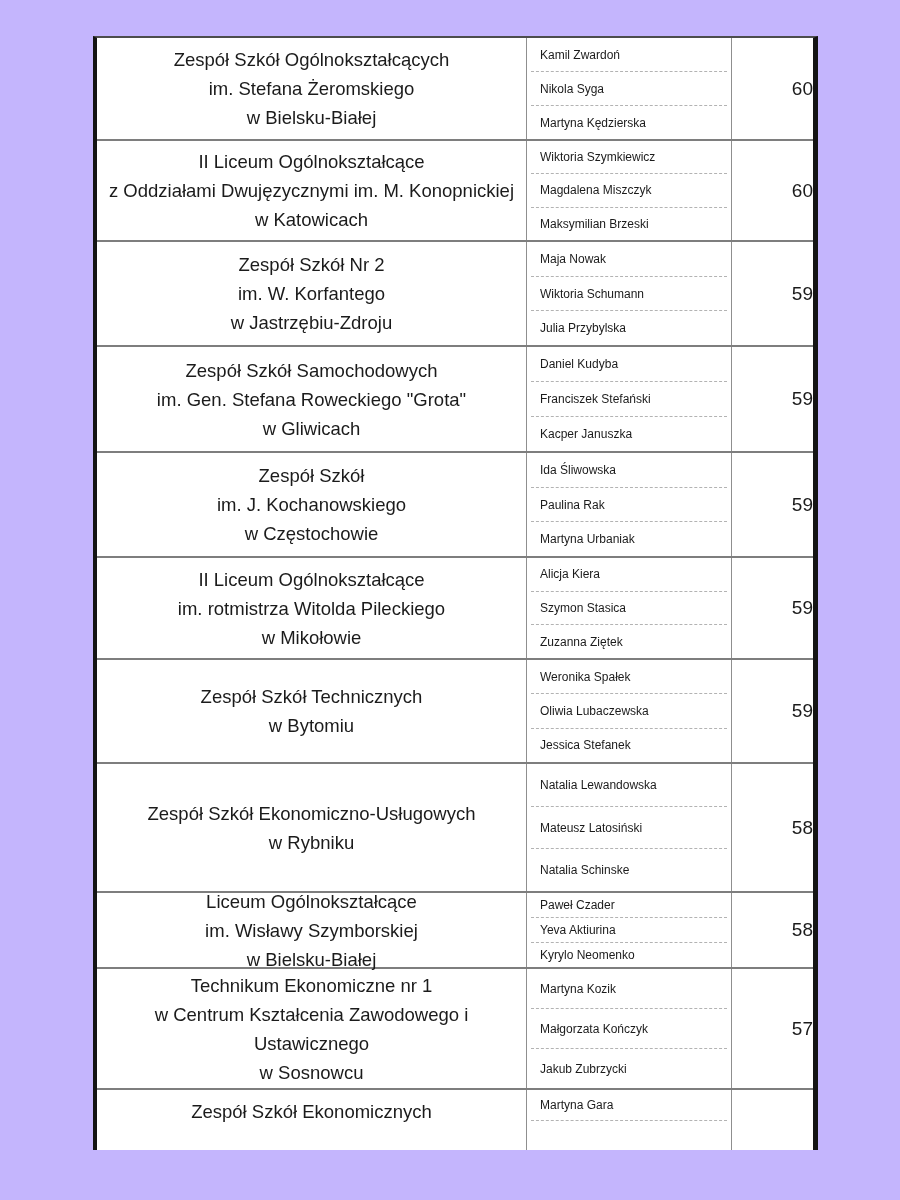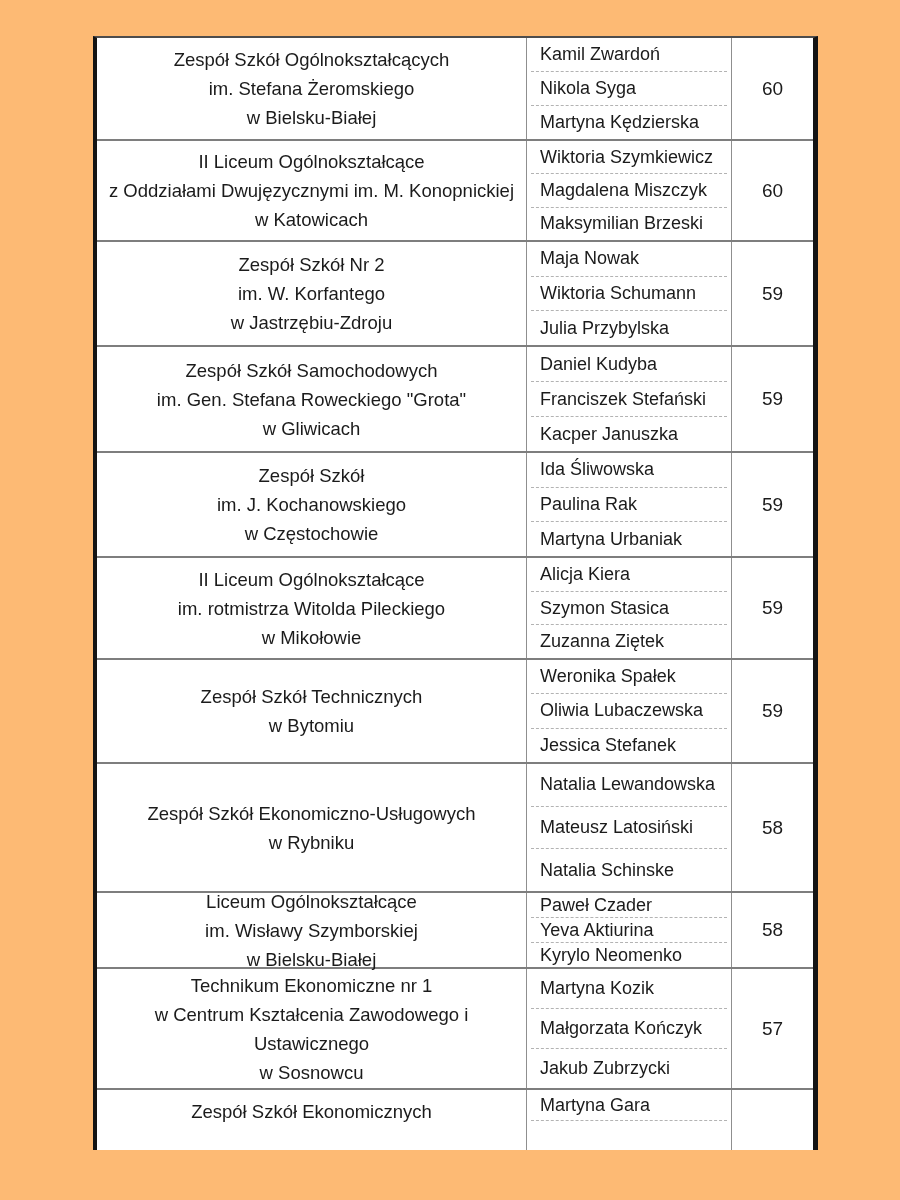--- a/index.html
+++ b/index.html
@@ -1,20 +1,20 @@
 <!DOCTYPE html>
 <html><head>
 <meta charset="utf-8">
 <style>
   html, body { margin: 0; padding: 0; }
   .page {
     position: relative;
     width: 900px;
     height: 1200px;
-    background: #fdba74;
+    background: #c4b5fd;
     font-family: "Liberation Sans", sans-serif;
     color: #1b1b1b;
     overflow: hidden;
   }
   .tbl {
     position: absolute;
     left: 93px;
     top: 36px;
     width: 725px;
     height: 1114px;
@@ -49,30 +49,30 @@
     display: flex;
     flex-direction: column;
     border-right: 1px solid #8f8f8f;
   }
   .slot {
     flex: 1;
     display: flex;
     align-items: center;
     margin: 0 4px;
     padding-left: 9px;
-    font-size: 18px;
+    font-size: 12px;
     white-space: nowrap;
     border-bottom: 1px dashed #b3b3b3;
   }
   .slot:last-child { border-bottom: none; }
   .score {
     flex: 1;
     display: flex;
     align-items: center;
-    justify-content: center;
+    justify-content: flex-end;
     font-size: 19px;
   }
   
   .partial .school { justify-content: flex-start; padding-top: 7px; }
   .partial .slot { flex: none; height: 30px; border-bottom: 1px dashed #b3b3b3; }
 </style>
 </head>
 <body>
 
 <div class="page">

